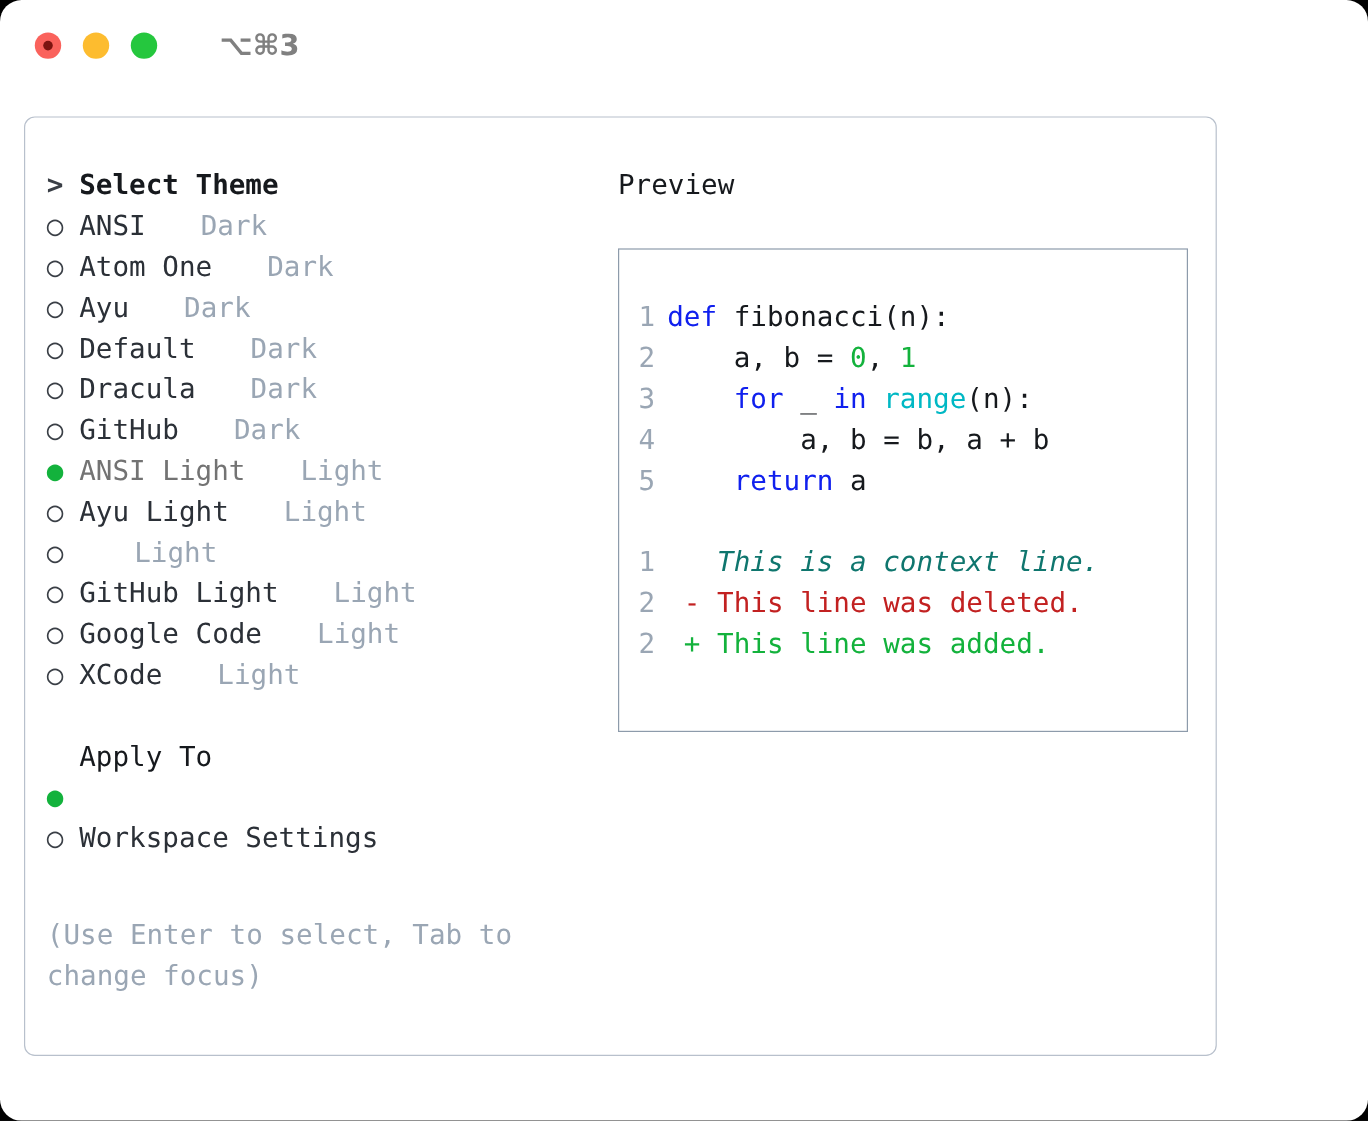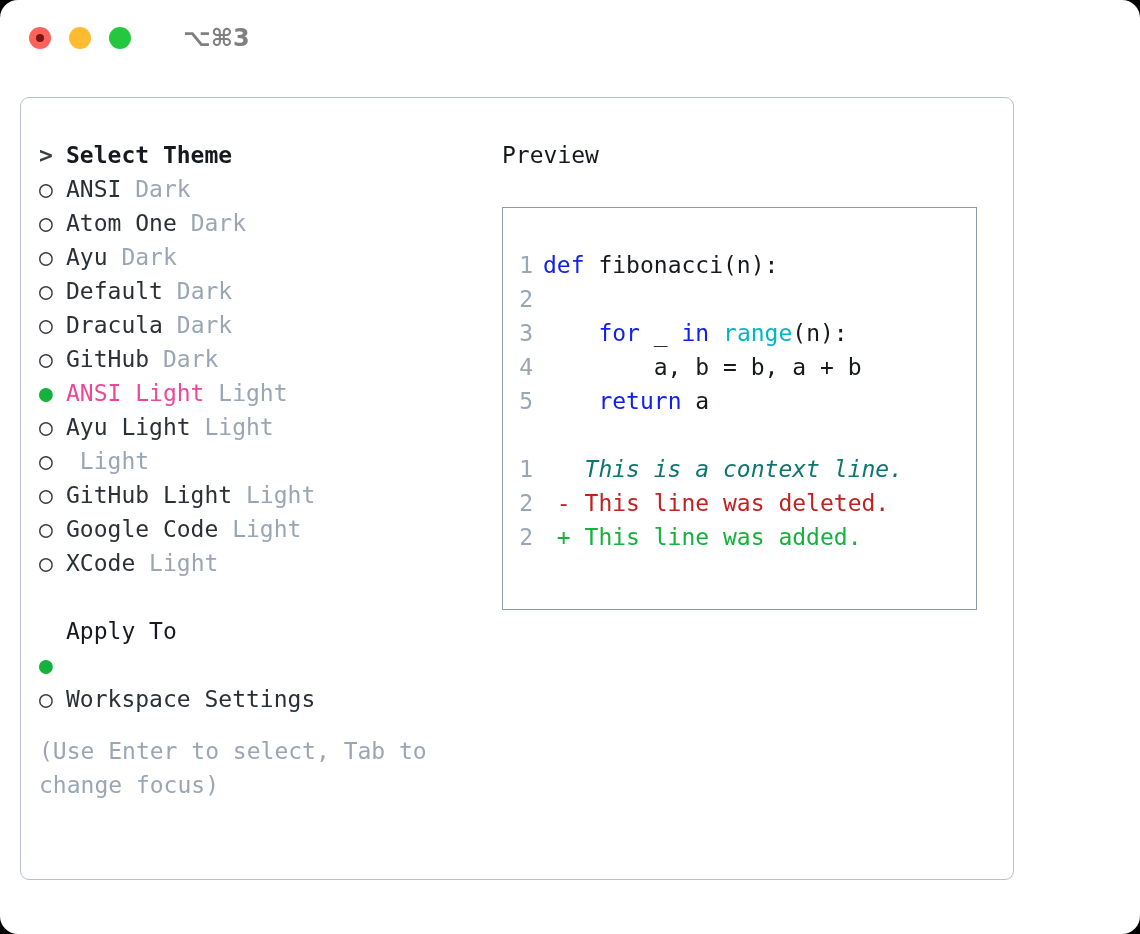--- a/index.html
+++ b/index.html
@@ -108,42 +108,42 @@
   .marker {
     display: inline-block;
     width: 27px;
     flex: 0 0 27px;
     color: #3a3f46;
     font-size: 23px;
   }
   .marker.sel { color: #13b23c; }
   .marker.blank { color: transparent; }
   .label { color: #2b3037; }
-  .label.sel { color: #ec4899; }
-  .suffix { color: #9aa6b4; }
+  .label.sel { color: #737373; }
+  .suffix { color: #9aa6b4; margin-left: 32px; }
 
   .apply-head {
     font-weight: normal;
     color: #16191d;
   }
   .spacer-row { height: 34px; }
 
   .hint {
-    margin-top: 18px;
+    margin-top: 47px;
     font-size: 23px;
     color: #9aa6b4;
     line-height: 34px;
     width: 420px;
     white-space: pre-wrap;
   }
 
   
   .right-col {
     position: absolute;
-    left: 481px;
+    left: 494px;
     top: 40px;
     width: 495px;
   }
   .preview-title {
     font-size: 23px;
     color: #16191d;
     height: 34px;
     line-height: 34px;
   }
   .preview-box {
@@ -234,21 +234,21 @@
 
         <div class="hint">(Use Enter to select, Tab to change focus)</div>
       </div>
 
       <div class="right-col">
         <div class="preview-title">Preview</div>
 
         <div class="preview-box">
           <div id="code-block">
               <div class="code-line"><span class="lineno">1</span><span class="code-text"><span class="tok-kw">def</span><span class="tok-id"> fibonacci(n):</span></span></div>
-              <div class="code-line"><span class="lineno">2</span></div>
+              <div class="code-line"><span class="lineno">2</span><span class="code-text"><span class="tok-id">    a, b = </span><span class="tok-num">0</span><span class="tok-id">, </span><span class="tok-num">1</span></span></div>
               <div class="code-line"><span class="lineno">3</span><span class="code-text"><span class="tok-id">    </span><span class="tok-kw">for</span><span class="tok-id"> _ </span><span class="tok-kw">in</span><span class="tok-id"> </span><span class="tok-fn">range</span><span class="tok-id">(n):</span></span></div>
               <div class="code-line"><span class="lineno">4</span><span class="code-text"><span class="tok-id">        a, b = b, a + b</span></span></div>
               <div class="code-line"><span class="lineno">5</span><span class="code-text"><span class="tok-id">    </span><span class="tok-kw">return</span><span class="tok-id"> a</span></span></div>
             </div>
           <div class="blank-line"></div>
           <div id="diff-block">
               <div class="code-line"><span class="lineno">1</span><span class="diff-ctx">   This is a context line.</span></div>
               <div class="code-line"><span class="lineno">2</span><span class="diff-del"> - This line was deleted.</span></div>
               <div class="code-line"><span class="lineno">2</span><span class="diff-add"> + This line was added.</span></div>
             </div>

